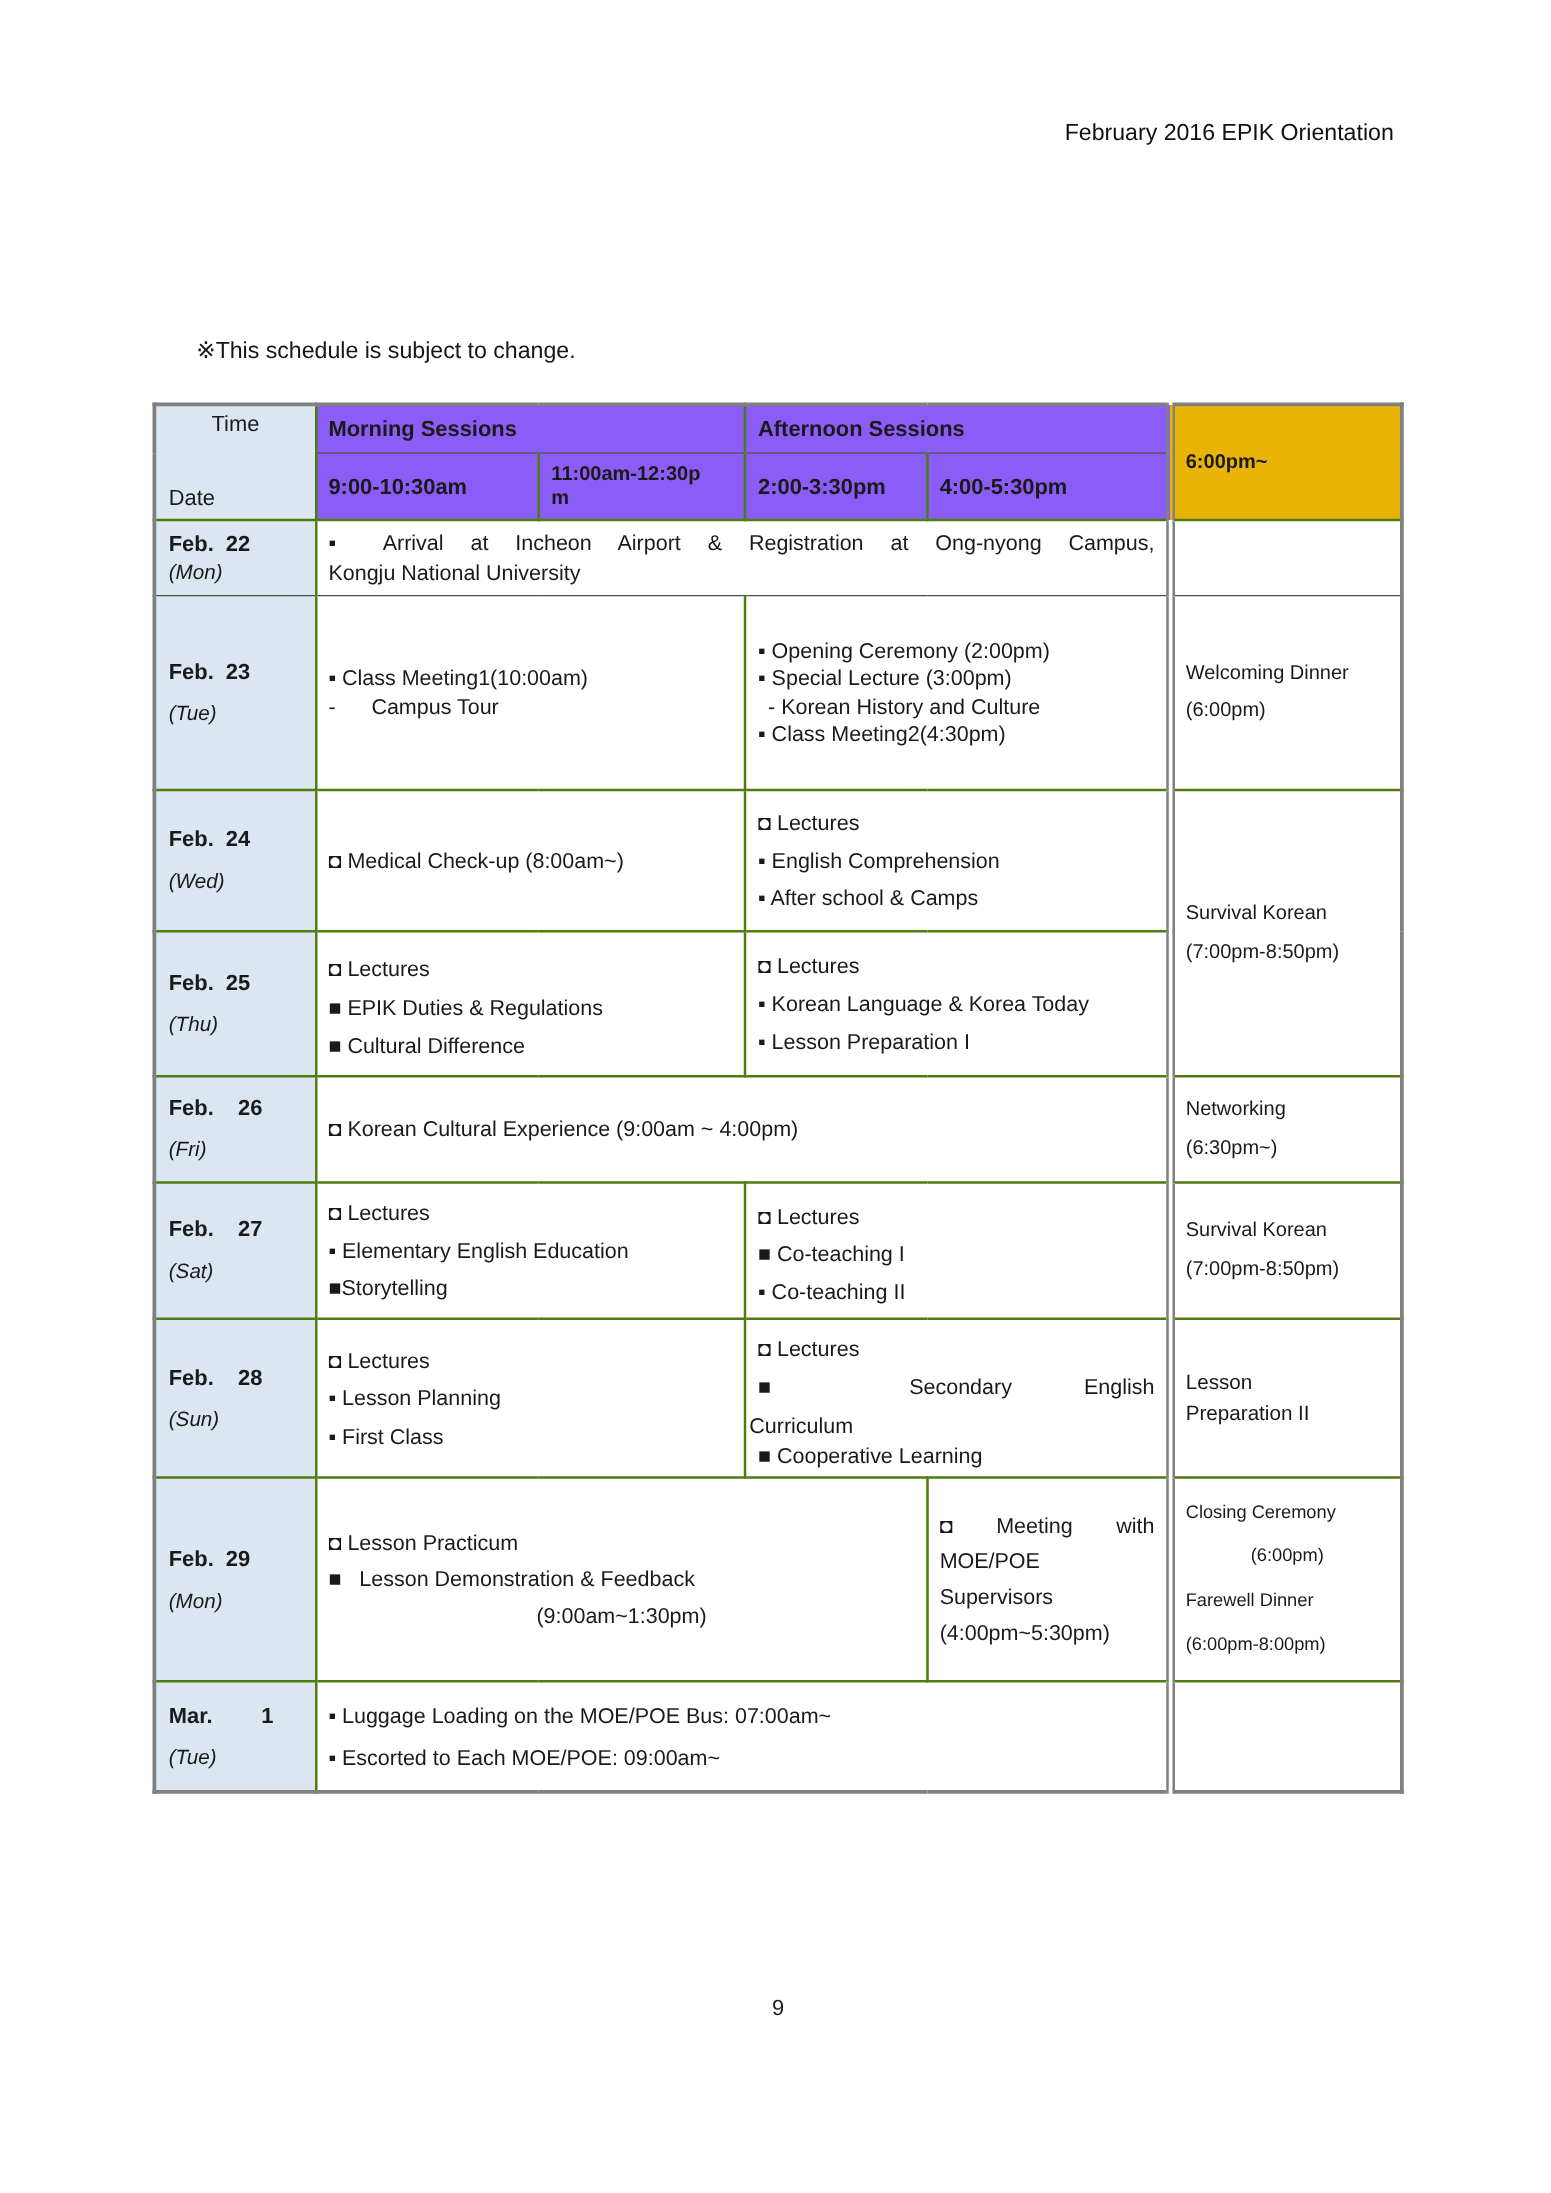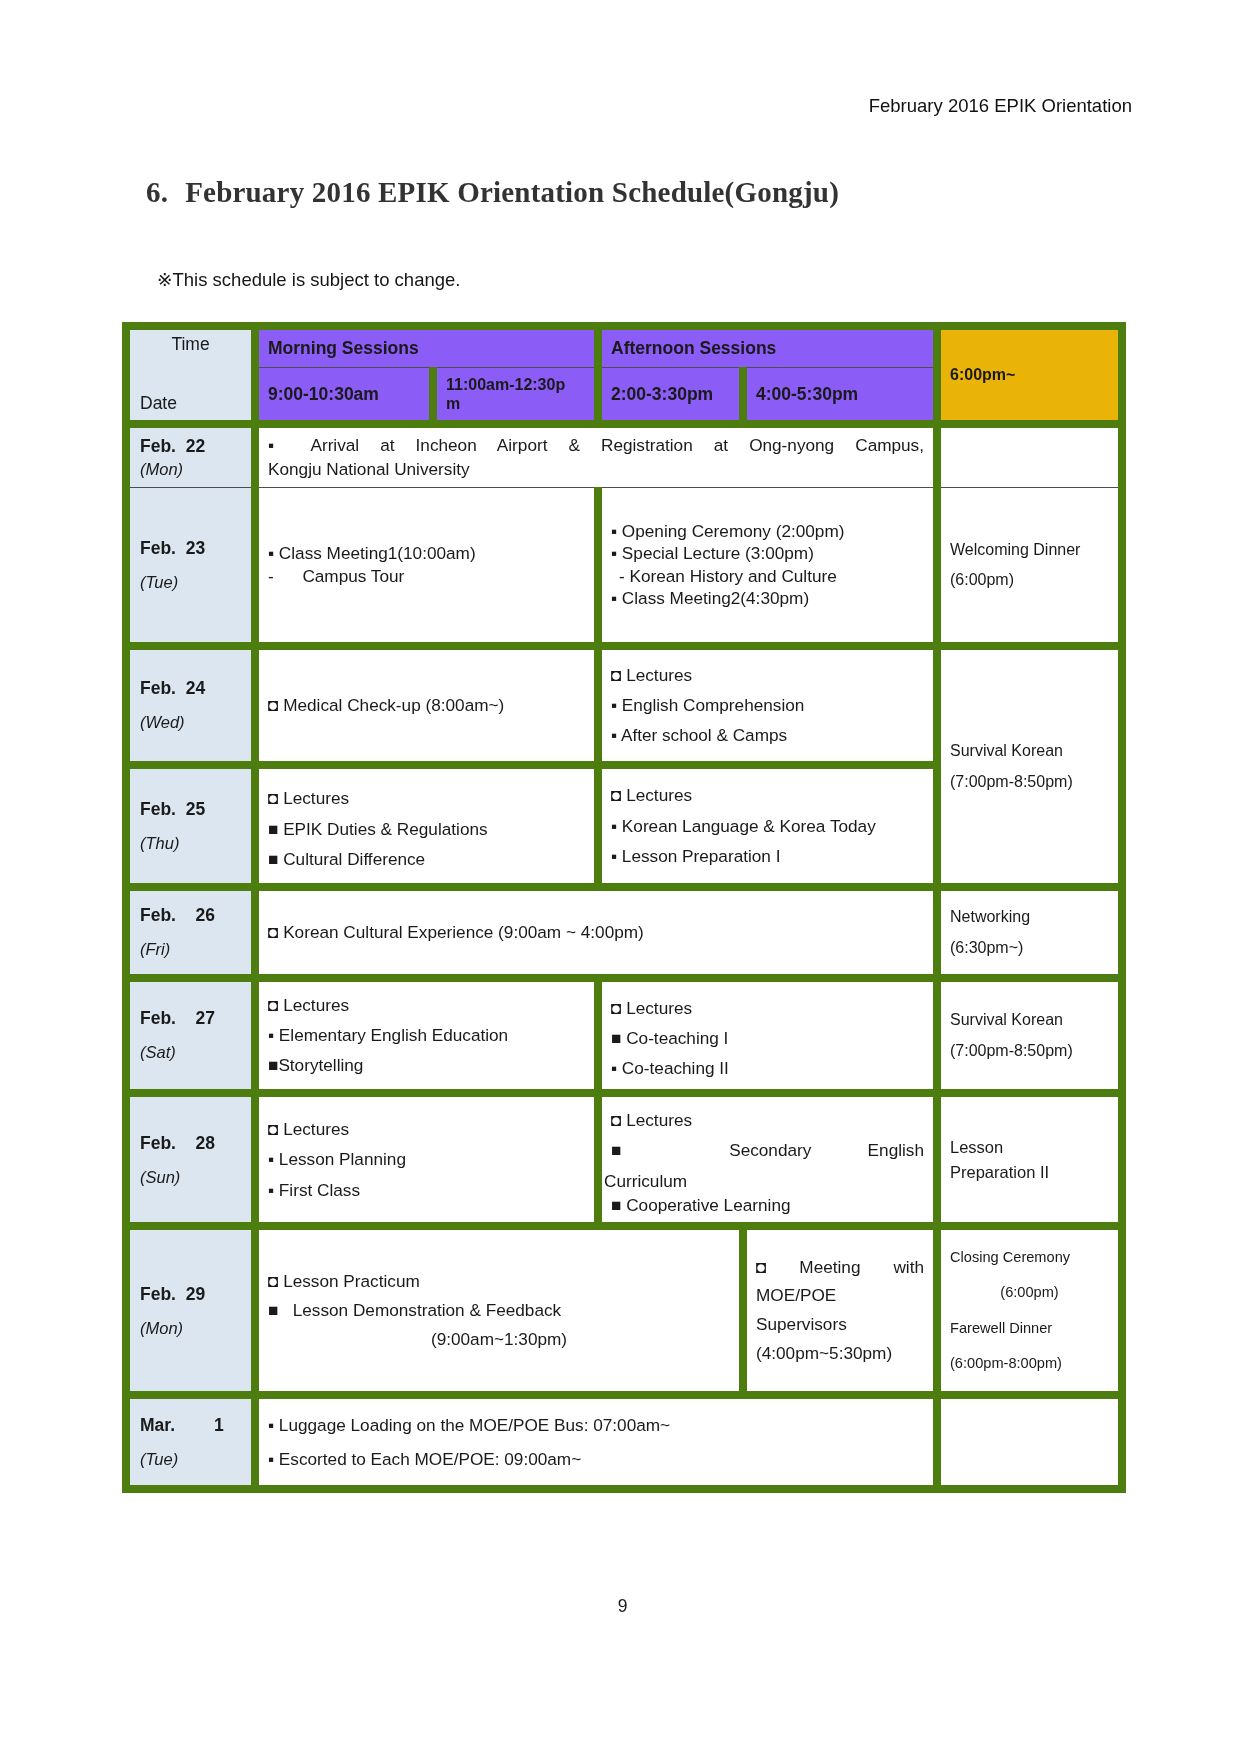--- a/index.html
+++ b/index.html
@@ -1,29 +1,29 @@
 <!DOCTYPE html>
 <html><head>
 <meta charset="utf-8">
 <style>
   html,body{margin:0;padding:0;background:#fff;}
   .page{position:relative;width:1241px;height:1754px;background:#ffffff;overflow:hidden;
         font-family:"Liberation Sans","DejaVu Sans",sans-serif;color:#1a1a1a;}
 
-  .hdr-right{position:absolute;top:95px;right:109px;font-size:18.5px;color:#111;}
+  .hdr-right{position:absolute;top:95px;right:126px;font-size:18.5px;color:#111;}
   .title{position:absolute;top:176px;left:146px;
          font-family:"Liberation Serif","DejaVu Serif",serif;font-weight:bold;
          font-size:29px;color:#333;letter-spacing:.2px;white-space:nowrap;}
   .title .num{margin-right:17px;}
   .note{position:absolute;top:269px;left:157px;font-size:18.5px;color:#161616;}
 
   table.sched{position:absolute;top:322px;left:122px;width:1001px;
               border-collapse:collapse;table-layout:fixed;
               border:3px solid #808080;}
-  td{border:8px solid #4d7c0f;vertical-align:middle;padding:2px 9px;}
+  td{border:2px solid #4d7c0f;vertical-align:middle;padding:2px 9px;}
 
   
   .hr1 td{height:33px;}
   .hr2 td{height:48px;}
   .hdr{background:#8b5cf6;font-weight:bold;font-size:17.5px;text-align:left;}
   .hr1 .hdr{border-bottom-width:1px;border-bottom-color:#4d4d4d;}
   .hr2 .hdr{border-top-width:1px;border-top-color:#4d4d4d;}
   .brk{word-break:break-all;max-width:120px;font-size:16px;line-height:1.2;}
 
   .corner{background:#dce6f1;font-size:17.5px;padding:4px 10px;vertical-align:top;}
@@ -75,21 +75,20 @@
 
   .pageno{position:absolute;top:1596px;left:122px;width:1001px;text-align:center;font-size:17.5px;}
 </style>
 </head>
 <body>
 
 <div class="page">
 
   <div class="hdr-right">February 2016 EPIK Orientation</div>
 
-  <div class="title"><span class="num">6.</span><span>February 2016 EPIK Orientation Schedule(Gongju)</span></div>
 
   <div class="note">※This schedule is subject to change.</div>
 
   <table class="sched">
     <colgroup>
       <col style="width:129px">
         <col style="width:178px">
         <col style="width:165px">
       <col style="width:145px">
         <col style="width:194px">

